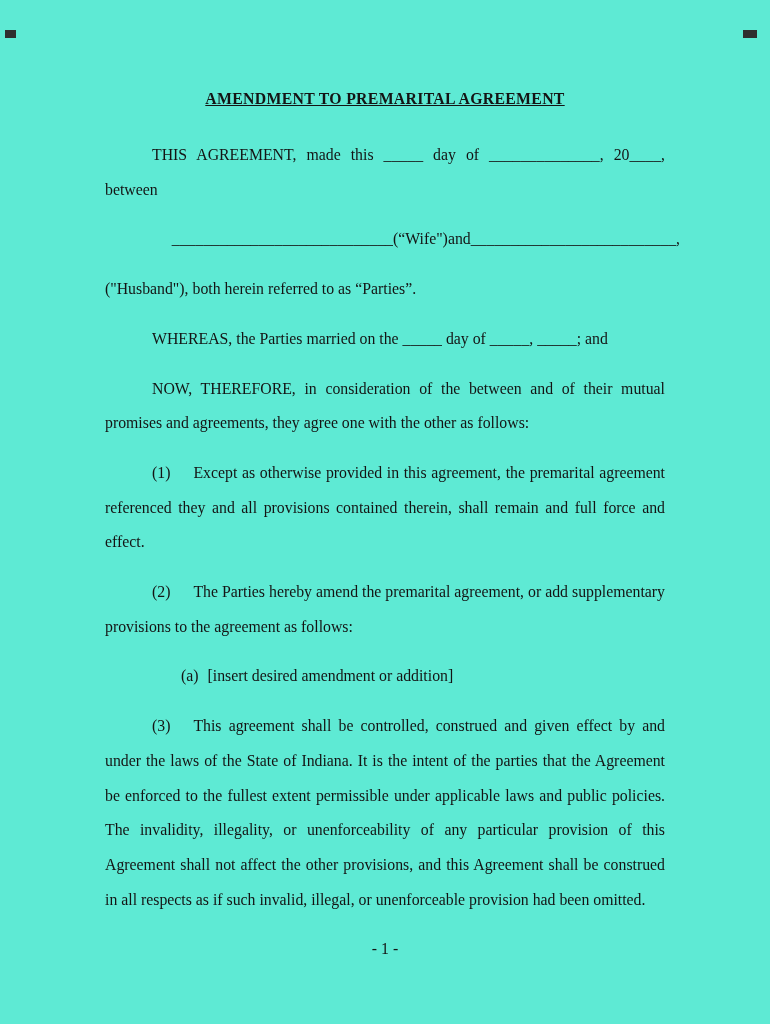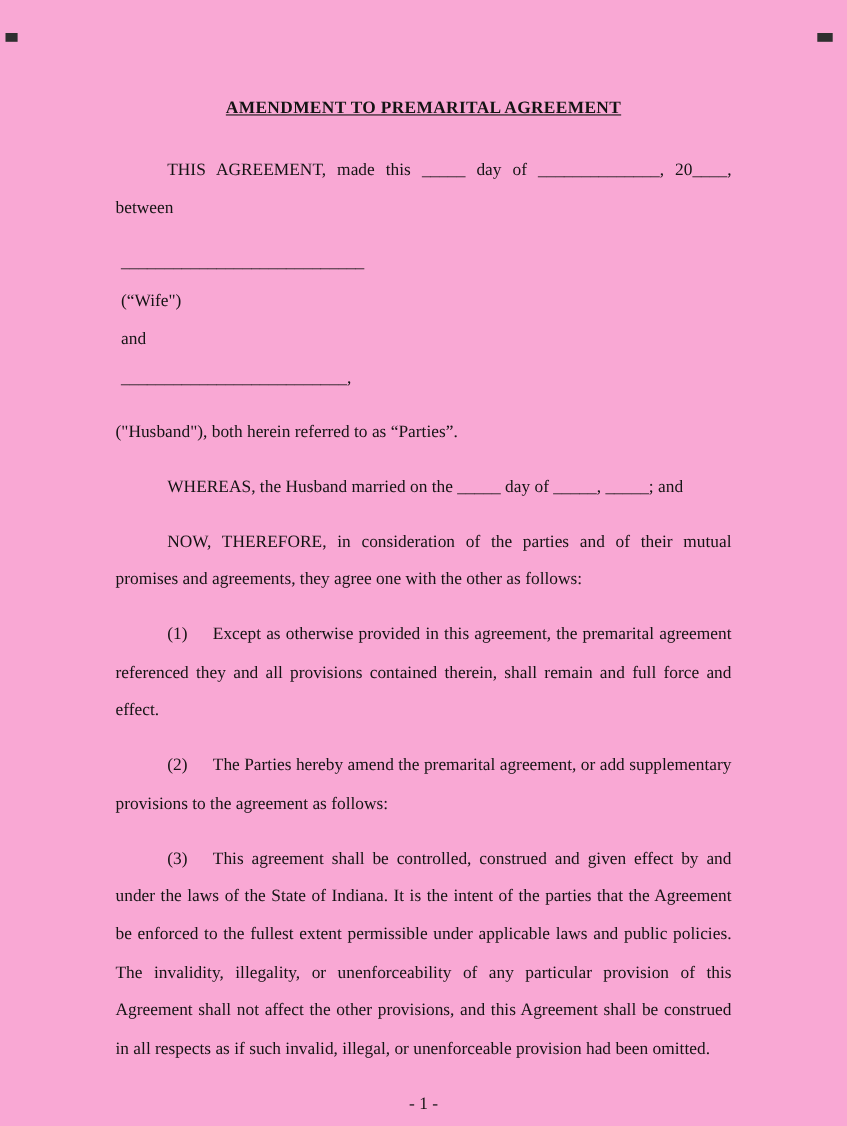--- a/index.html
+++ b/index.html
@@ -1,21 +1,21 @@
 <!DOCTYPE html>
 <html><head>
 <meta charset="utf-8">
 <style>
   html, body { margin: 0; padding: 0; background: #ffffff; }
   .page {
     position: relative;
     width: 770px;
     height: 1024px;
     box-sizing: border-box;
-    background: #f9a8d4;
+    background: #5eead4;
     padding: 88px 90px 0 90px;
     font-family: "Liberation Serif", serif;
     font-size: 15.8px;
     color: #141414;
     overflow: hidden;
   }
   .corner-mark { position: absolute; background: #2f2f2f; }
   .corner-mark.left  { left: 5px;  top: 30px; width: 11px; height: 8px; }
   .corner-mark.right { right: 13px; top: 30px; width: 14px; height: 8px; }
 
@@ -31,25 +31,24 @@
   .para {
     margin: 15px;
     line-height: 34.7px;
     text-align: justify;
   }
   .indent { text-indent: 47px; }
   .force-justify { text-align-last: justify; }
 
   .party-line {
     display: flex;
-    justify-content: flex-start;
+    justify-content: flex-end;
     align-items: baseline;
     line-height: 34.7px;
     padding-left: 20px;
-    flex-direction: column;
   }
   .num { margin-right: 23px; }
   .sub-item { margin: 0; line-height: 34.7px; padding-left: 91px; text-align: left; }
   .sub-label { margin-right: 9px; }
   .footer {
     margin-top: 11px;
     line-height: 34.7px;
     text-align: center;
   }
 </style>
@@ -67,27 +66,28 @@
 
   <div class="party-line">
     <span>____________________________</span>
     <span>(“Wife")</span>
     <span>and</span>
     <span>__________________________,</span>
   </div>
 
   <p class="para">("Husband"), both herein referred to as “Parties”.</p>
 
-  <p class="para indent">WHEREAS, the Husband married on the _____ day of _____, _____; and</p>
-  <p class="para indent">NOW, THEREFORE, in consideration of the parties and of their mutual promises and agreements, they agree one with the other as follows:</p>
+  <p class="para indent">WHEREAS, the Parties married on the _____ day of _____, _____; and</p>
+  <p class="para indent">NOW, THEREFORE, in consideration of the between and of their mutual promises and agreements, they agree one with the other as follows:</p>
 
   <p class="para indent"><span class="num">(1)</span><span>Except as otherwise provided in this agreement, the premarital agreement referenced they and all provisions contained therein, shall remain and full force and effect.</span></p>
 
   <p class="para indent"><span class="num">(2)</span><span>The Parties hereby amend the premarital agreement, or add supplementary provisions to the agreement as follows:</span></p>
 
+  <p class="sub-item"><span class="sub-label">(a)</span><span>[insert desired amendment or addition]</span></p>
 
 
 
   <p class="para indent"><span class="num">(3)</span><span>This agreement shall be controlled, construed and given effect by and under the laws of the State of Indiana.  It is the intent of the parties that the Agreement be enforced to the fullest extent permissible under applicable laws and public policies.  The invalidity, illegality, or unenforceability of any particular provision of this Agreement shall not affect the other provisions, and this Agreement shall be construed in all respects as if such invalid, illegal, or unenforceable provision had been omitted.</span></p>
 
   <div class="footer">- 1 -</div>
 
 </div>
 
 </body></html>

